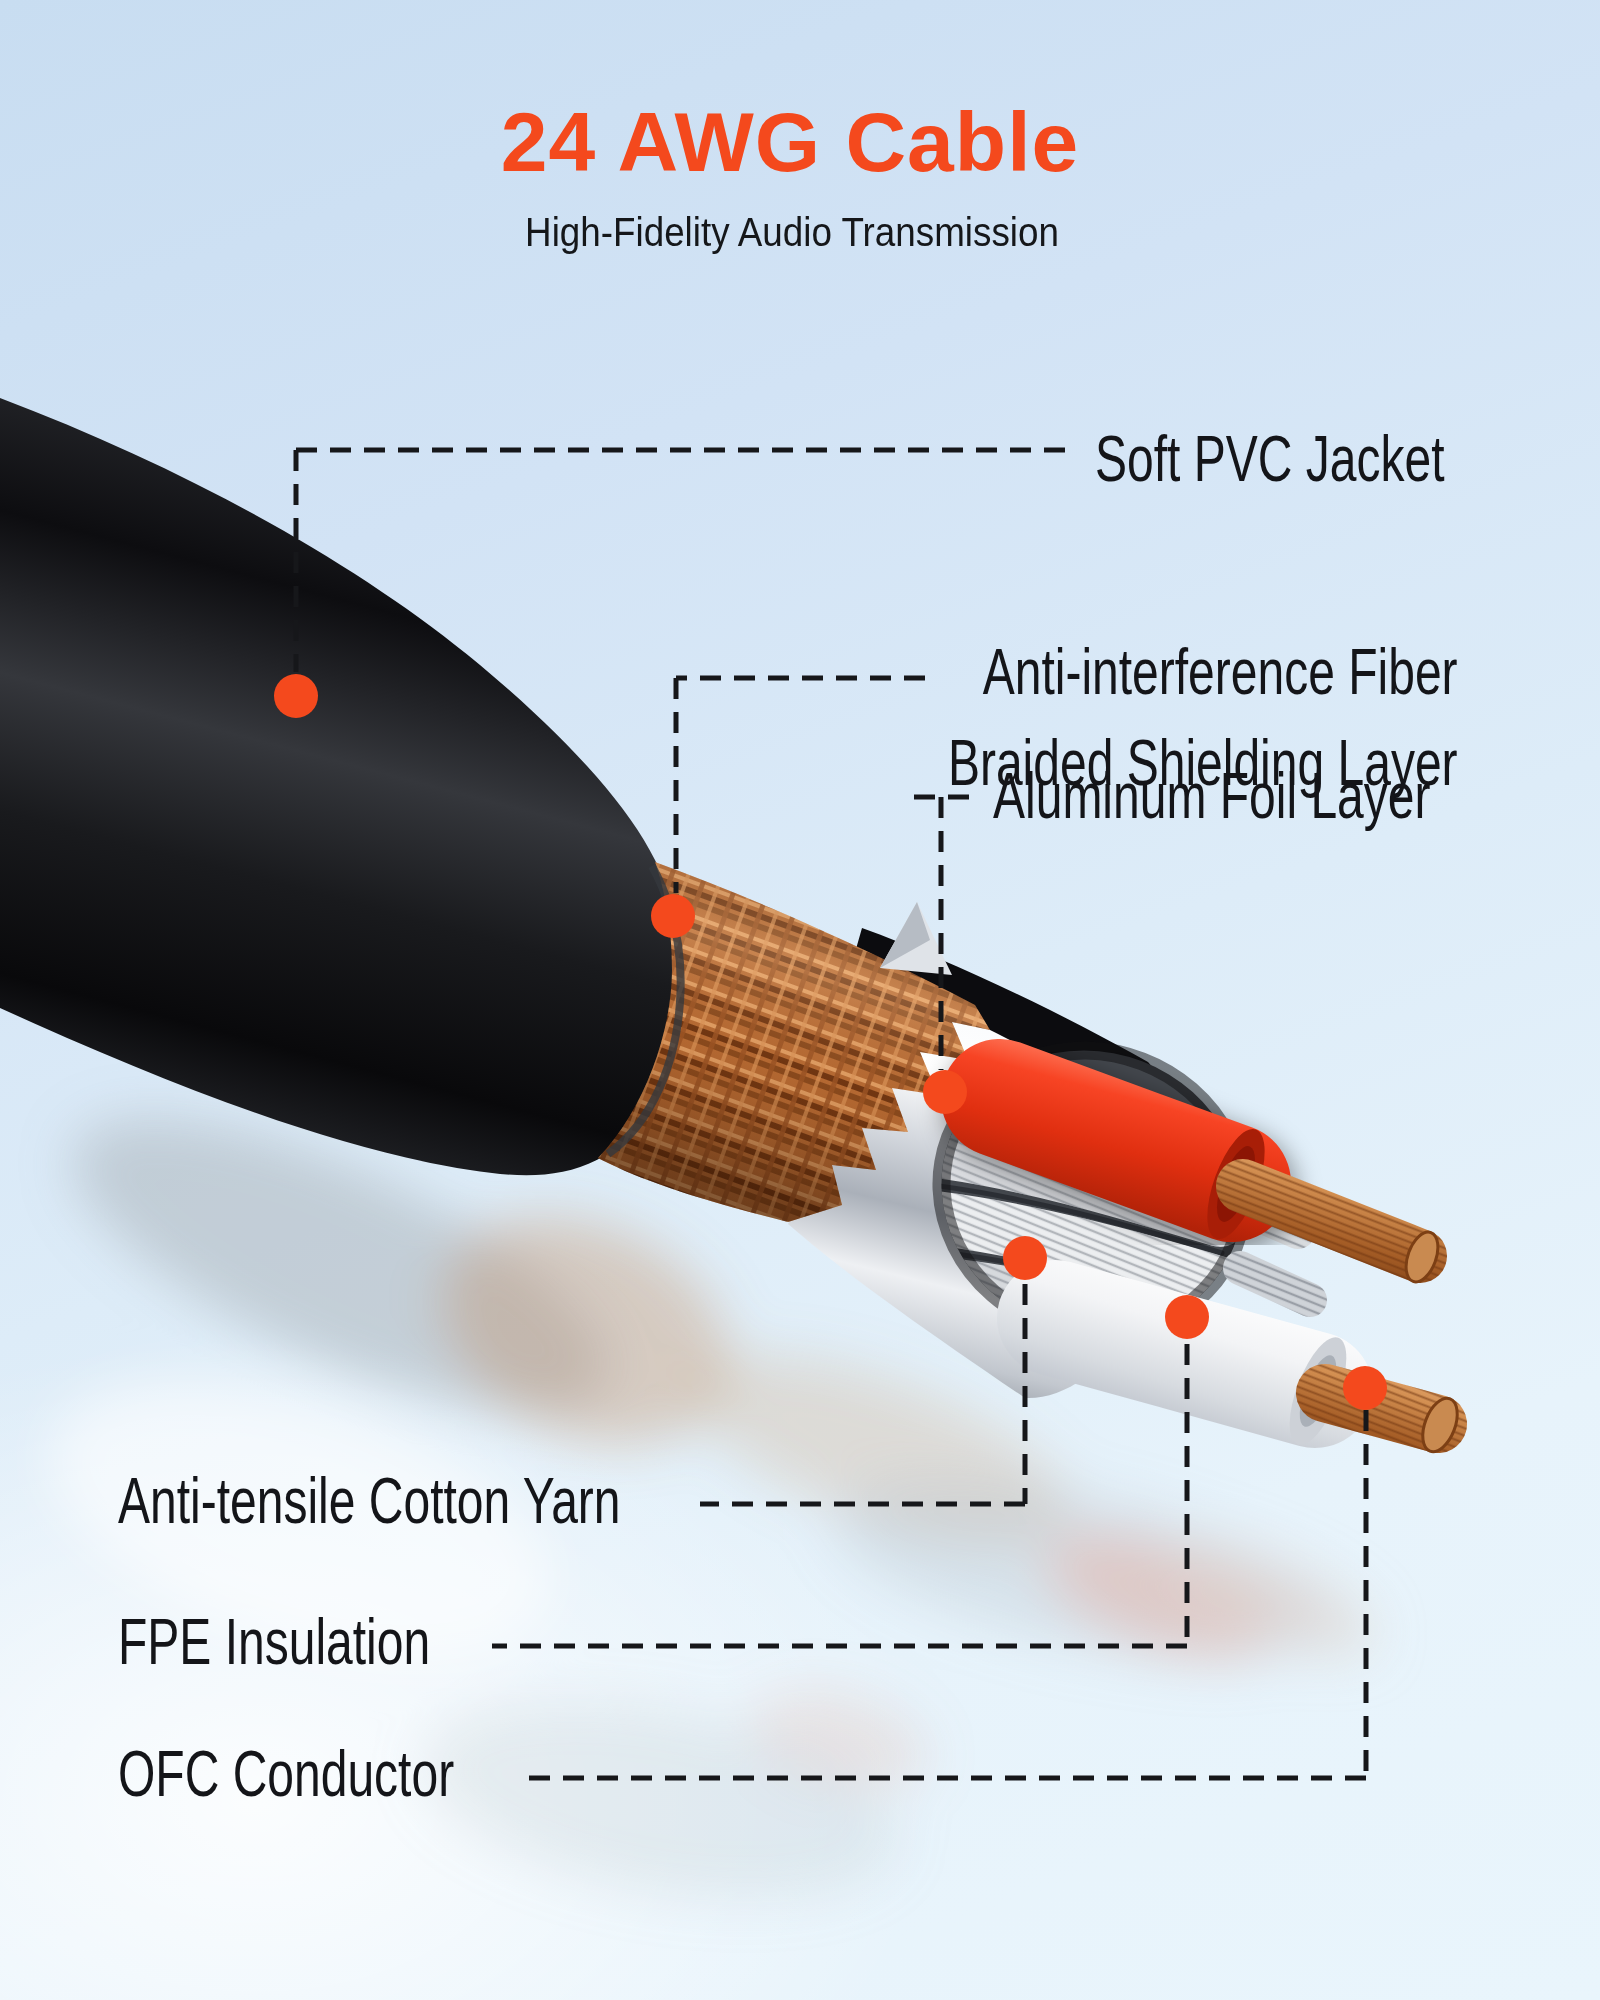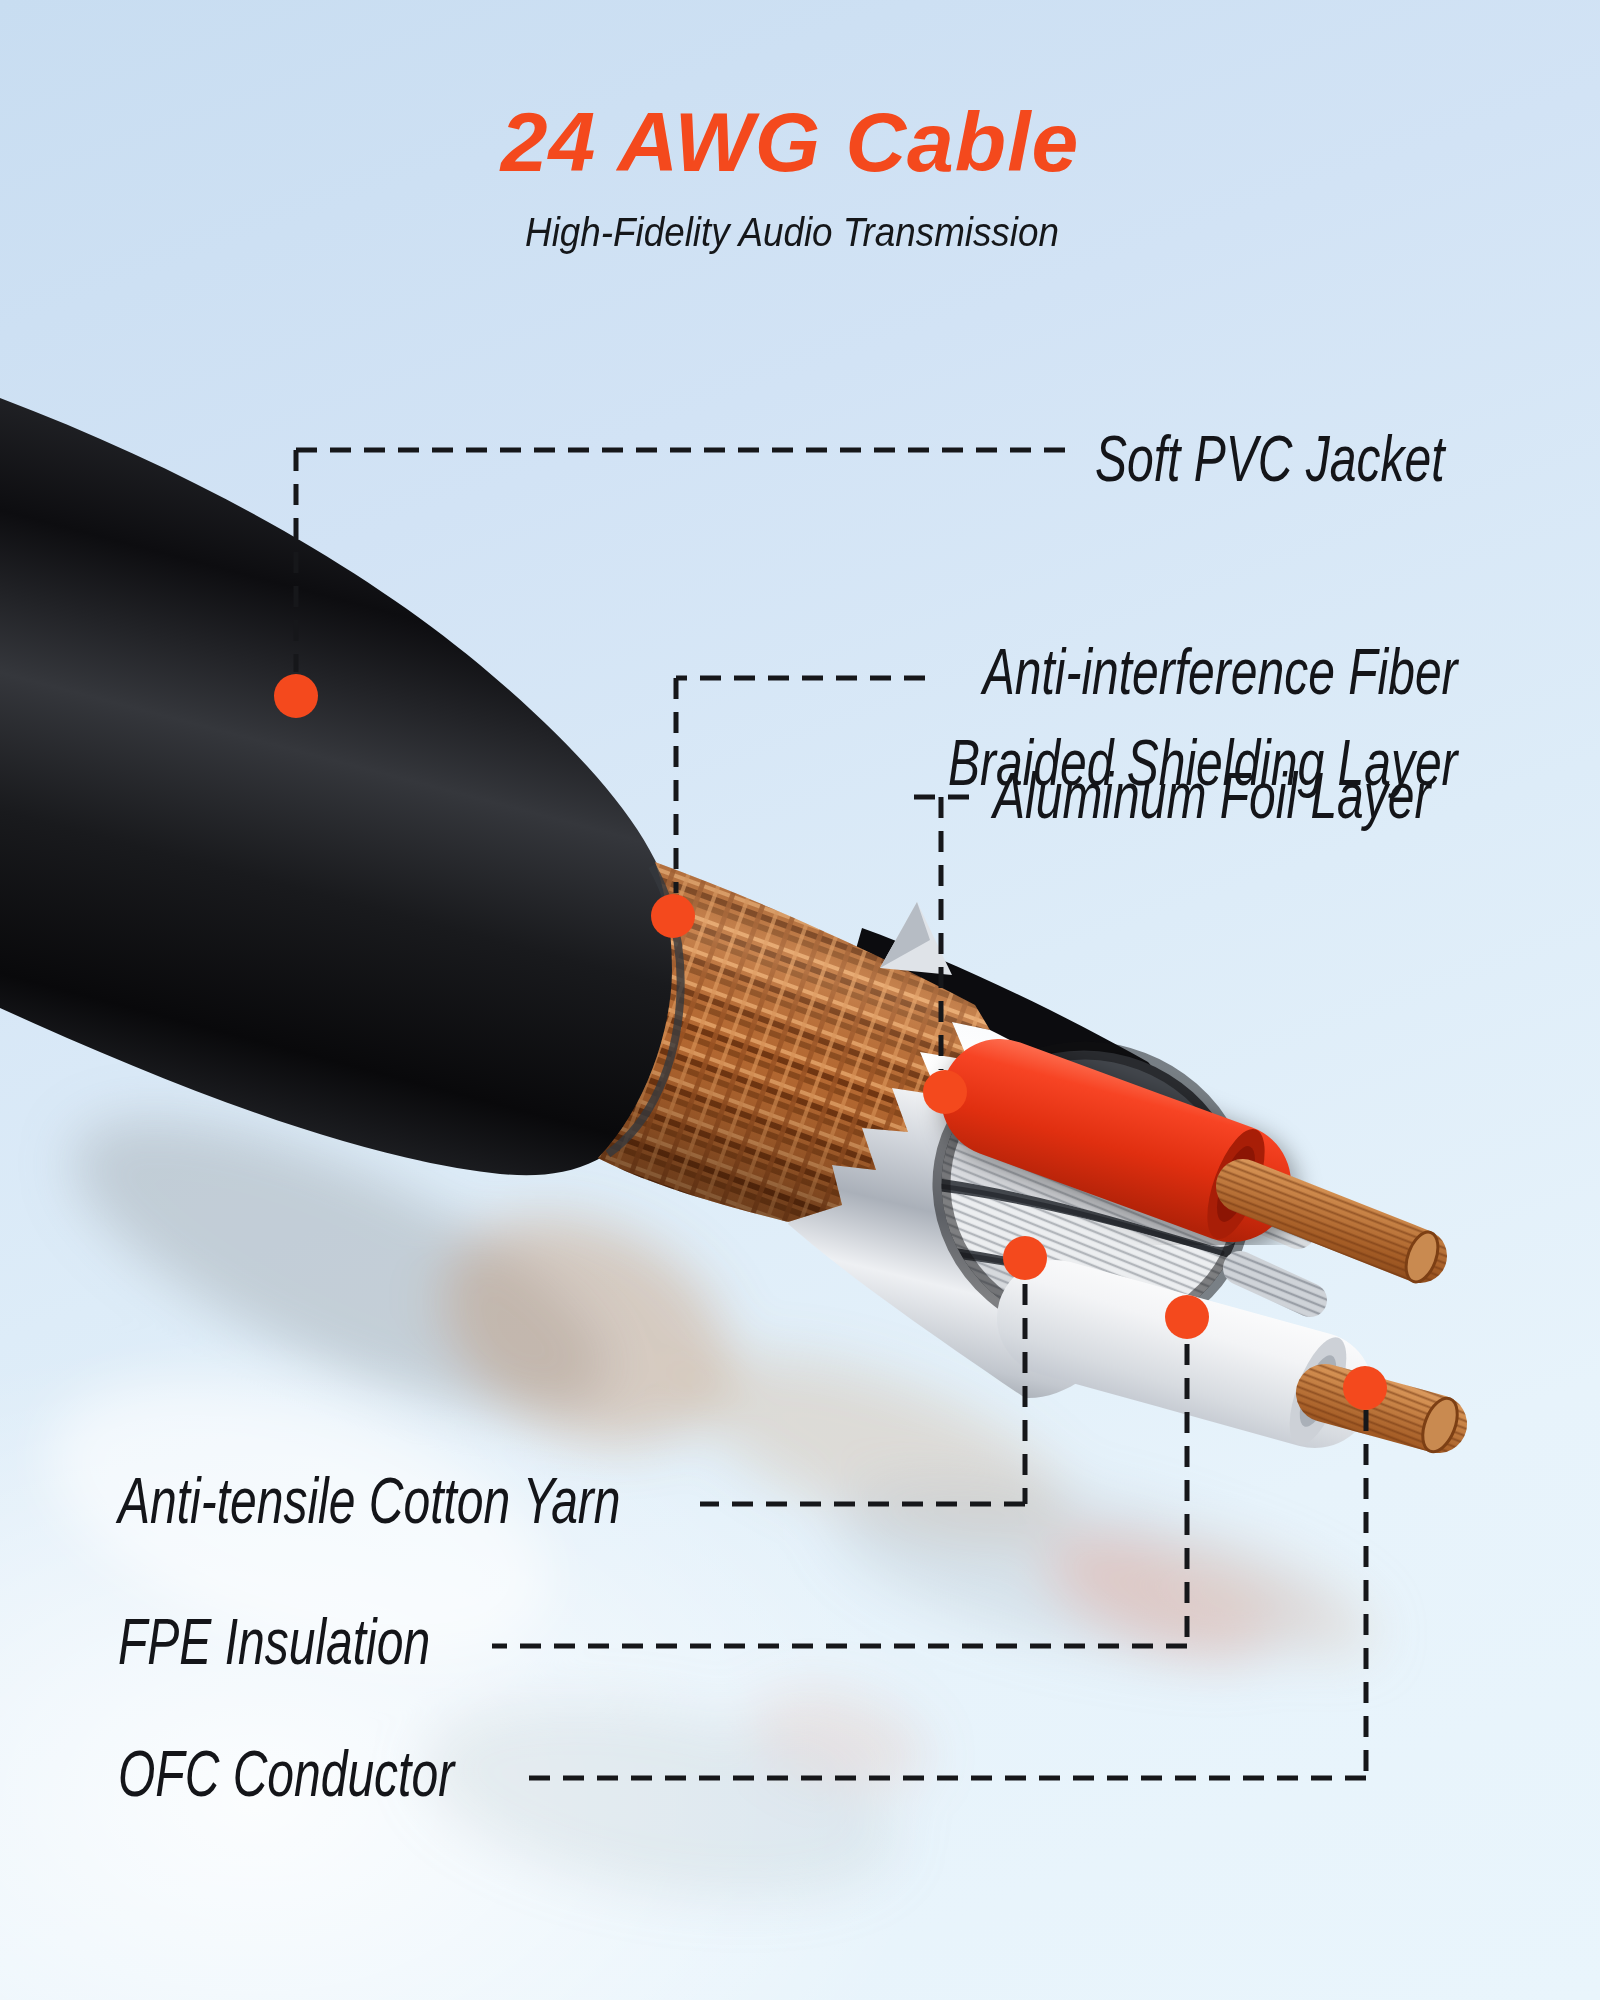--- a/index.html
+++ b/index.html
@@ -7,21 +7,20 @@
     width: 1600px; height: 2000px;
     font-family: "Liberation Sans", sans-serif;
     overflow: hidden;
   }
   .canvas {
     position: absolute; left: 0; top: 0;
     width: 1600px; height: 2000px;
     background:
       radial-gradient(1100px 750px at 16% 90%, rgba(255,255,255,.85), rgba(255,255,255,0) 62%),
       linear-gradient(160deg, var(--background-top, #C8DDF1) 0%, #d2e3f5 26%, #ddecf8 52%, #e7f3fb 76%, var(--background-bottom, #E9F5FC) 100%);
-    font-style: italic;
   }
   .scene { position: absolute; left: 0; top: 0; width: 1600px; height: 2000px; }
 
   .page-title {
     position: absolute; top: 92px; left: 0; width: 1600px;
     margin: 0; text-align: center;
     font-size: 84px; font-weight: 700; letter-spacing: 1px;
     color: var(--accent, #F4491D);
     transform: translateX(-10px);
     line-height: 1.2;

